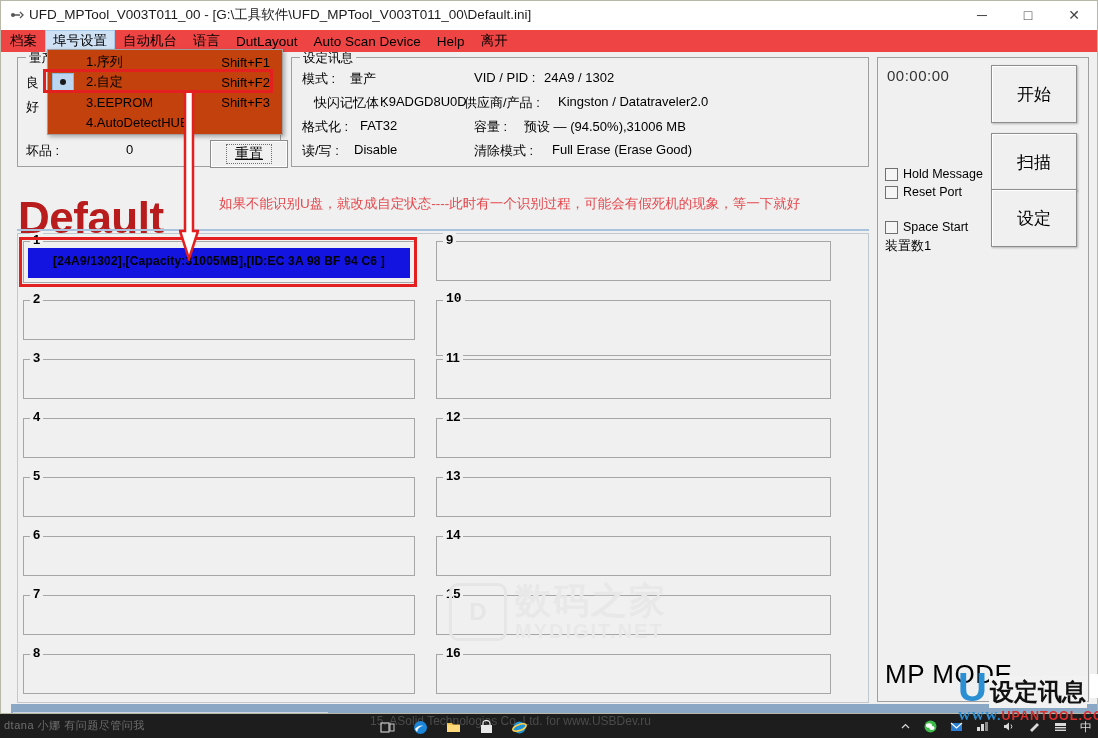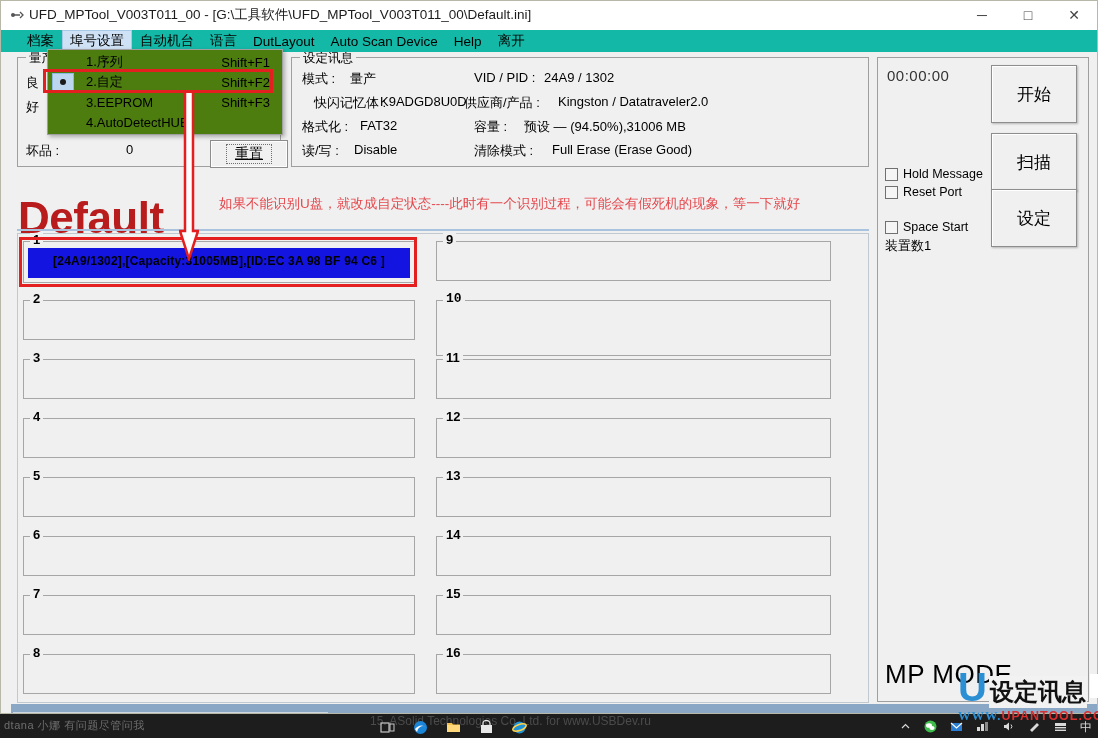--- a/index.html
+++ b/index.html
@@ -49,24 +49,24 @@
   .win-btn {
     width: 46px; height: 28px;
     display: flex; align-items: center; justify-content: center;
     font-size: 14px; color: #444;
     cursor: default;
   }
 
   
   #menu-bar {
     height: 22px;
-    background: #14b8a6;
+    background: #ef4444;
     display: flex;
     align-items: center;
-    padding-left: 18px;
+    padding-left: 1px;
     position: relative;
     z-index: 40;
   }
   .menu-item {
     font-size: 13.5px;
     color: #000;
     padding: 2px 8px;
     white-space: nowrap;
     cursor: default;
   }
@@ -74,21 +74,21 @@
     background: #cfe1f5;
     border: 1px solid #a8c8e8;
     padding: 1px 7px;
   }
 
   
   #dropdown {
     position: absolute;
     left: 46px; top: 48px;
     width: 234px;
-    background: #4d7c0f;
+    background: #c2410c;
     border: 1px solid #a0a0a0;
     box-shadow: 2px 2px 4px rgba(0,0,0,0.28);
     z-index: 60;
     padding: 2px 0;
   }
   .dd-item {
     display: flex;
     align-items: center;
     height: 20px;
     font-size: 13px;
@@ -645,20 +645,27 @@
         <div class="slot-text"></div>
       </div>
   </div>
   <div class="slot" style="left:435px; top:653px; width:395px; height:40px;">
     <span class="slot-num">16</span>
     <div class="slot-body">
         <div class="slot-text"></div>
       </div>
   </div>
 
+  <div id="wm-center">
+    <div class="wm-logo">D</div>
+    <div class="wm-txt">
+      <div class="wm-cn">数码之家</div>
+      <div class="wm-en">MYDIGIT.NET</div>
+    </div>
+  </div>
 
   <div id="slot-1-highlight"></div>
 
   <div id="red-arrow">
     <svg width="20" height="170" viewBox="0 0 20 170">
       <path d="M6 0 L6 140 L1 140 L10 168 L19 140 L14 140 L14 0 Z" fill="#ffffff" stroke="#e41f1f" stroke-width="2.5"></path>
     </svg>
   </div>
 
   <div id="dropdown">

